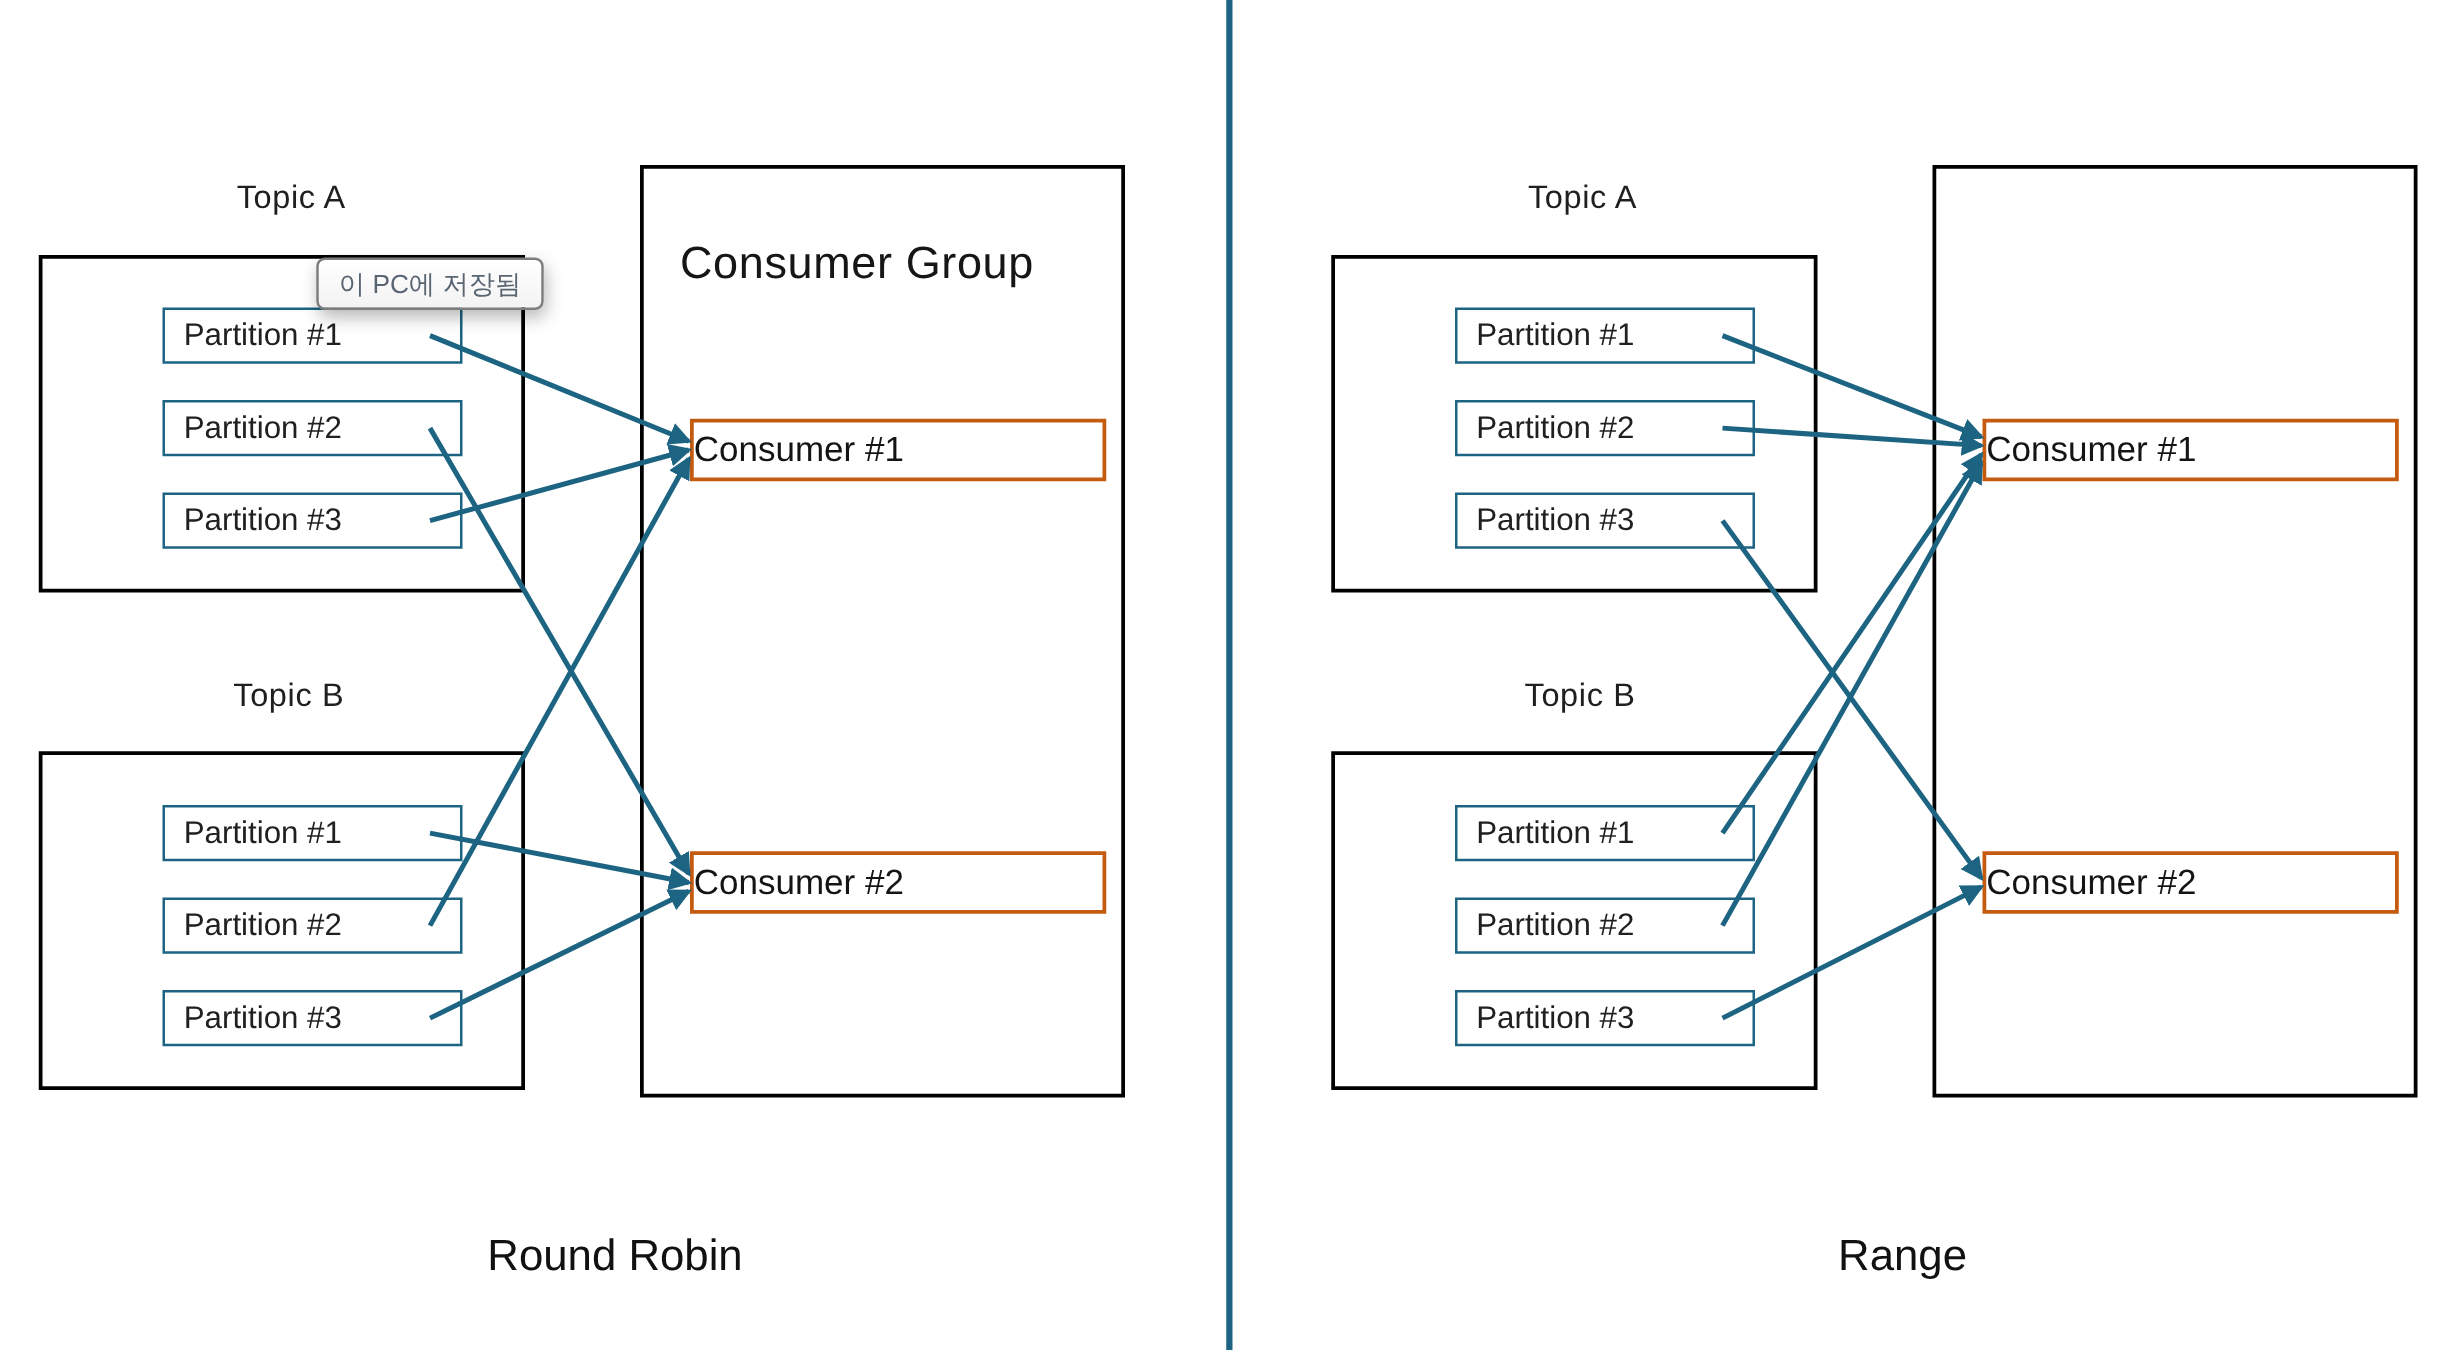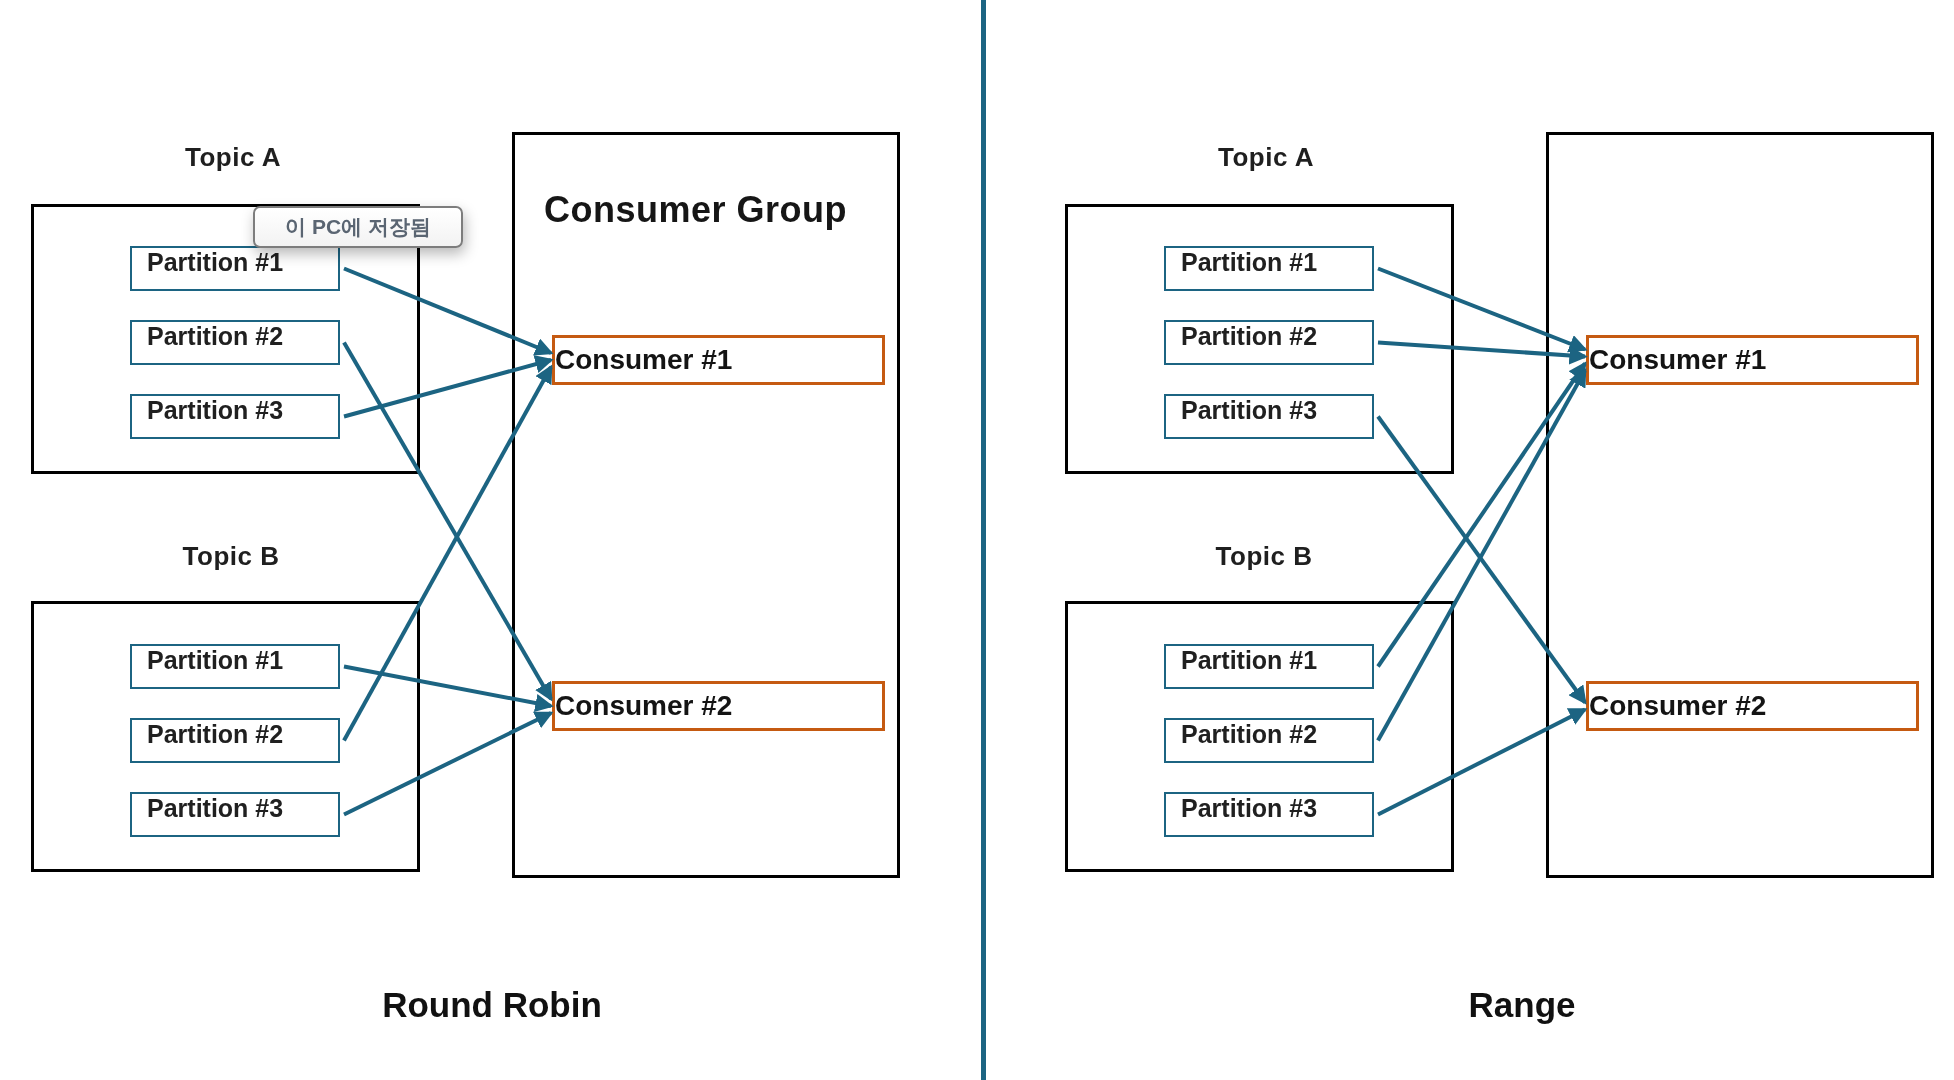--- a/index.html
+++ b/index.html
@@ -8,36 +8,35 @@
     --ink:#1c1c1c;
   }
   html,body{margin:0;padding:0;background:#fff;}
   #canvas{
     position:relative;
     width:1954px;height:1080px;
     background:#ffffff;
     font-family:"Liberation Sans","DejaVu Sans",sans-serif;
     color:var(--ink);
     overflow:hidden;
-    font-weight:bold;
   }
   .abs{position:absolute;box-sizing:border-box;}
   .topic-label{
     transform:translateX(-50%);
     font-size:26px;letter-spacing:0.5px;color:#1f1f1f;
     white-space:nowrap;z-index:10;
   }
   .big-box{
     border:3px solid #000;background:#fff;z-index:5;
   }
   .partition-box{
-    width:210px;height:45px;
+    width:240px;height:45px;
     border:2px solid var(--teal);
     background:#fff;
-    display:flex;align-items:flex-start;
+    display:flex;align-items:center;
     padding-left:15px;
     font-size:25px;color:#202020;
     z-index:10;
   }
   .consumer-box{
     width:333px;height:50px;
     border:3px solid var(--orange);
     background:#fff;
     display:flex;align-items:center;
     font-size:28px;color:#141414;
@@ -51,21 +50,21 @@
     transform:translateX(-50%);
     font-size:35px;color:#111;
     white-space:nowrap;z-index:10;
   }
   .divider{
     width:5px;height:1080px;top:0;
     background:var(--teal);
     z-index:4;
   }
   .tooltip{
-    left:253px;top:206px;width:210px;height:42px;
+    left:253px;top:206px;width:182px;height:42px;
     background:linear-gradient(180deg,#ffffff 0%,#f3f3f3 100%);
     border:2px solid #7d7d7d;border-radius:7px;
     box-shadow:2px 6px 14px rgba(0,0,0,0.28);
     display:flex;align-items:center;justify-content:center;
     font-size:21px;color:#5a6572;
     white-space:nowrap;
     z-index:30;
   }
   #arrows{
     position:absolute;left:0;top:0;width:1954px;height:1080px;

